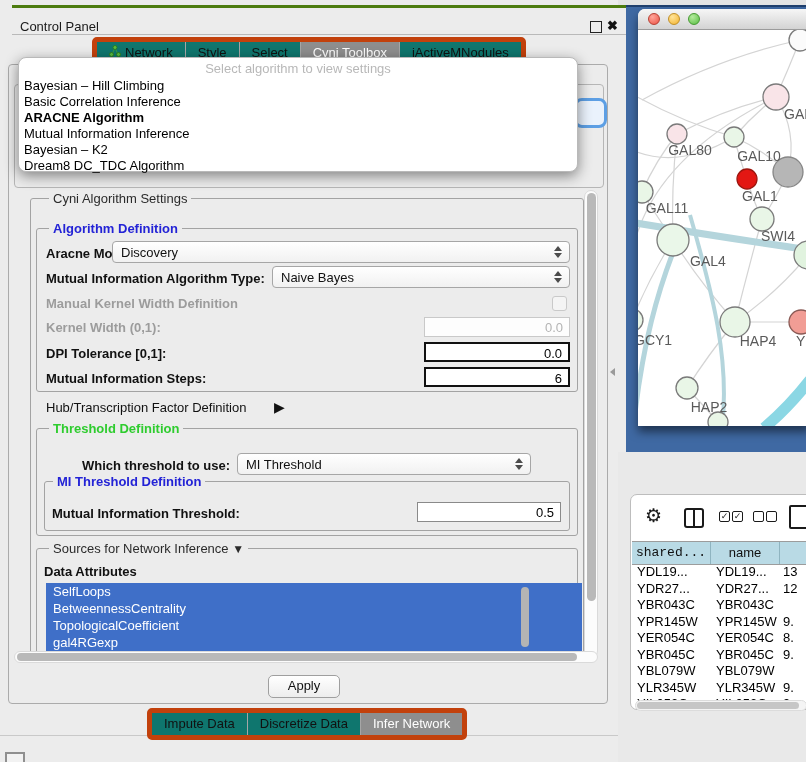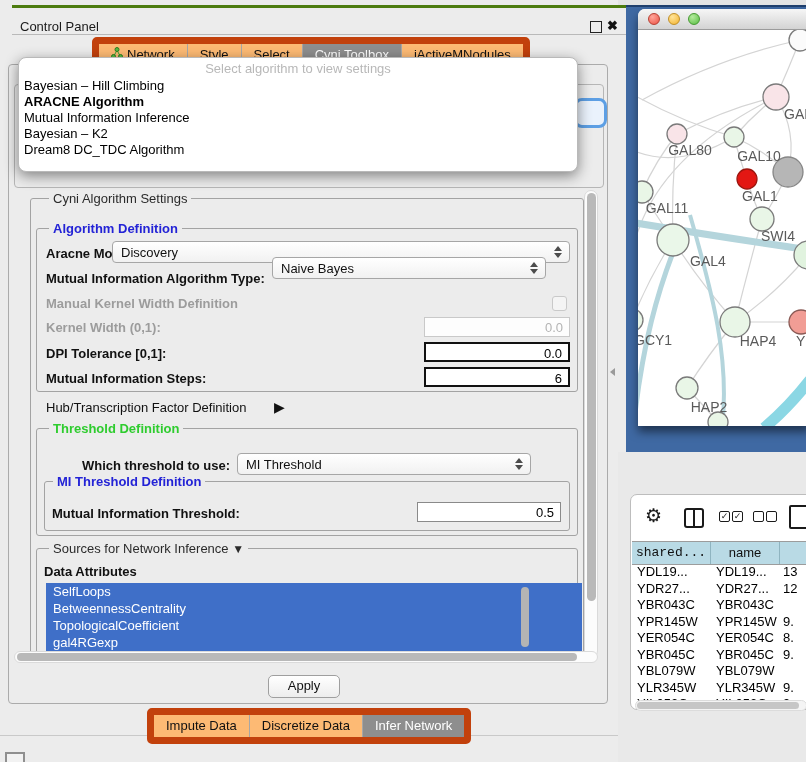--- a/index.html
+++ b/index.html
@@ -8,22 +8,22 @@
         background:#ececec;}
   .abs{position:absolute;}
 
   
   .cp-titlebar{left:12px;top:5px;width:618px;height:26px;border-top:3px solid #4d7c0f;
                border-bottom:1px solid #b9b9b9;background:#ececec;}
   .cp-title{left:8px;top:11px;color:#1a1a1a;}
   .win-float{right:36px;left:578px;top:13px;width:10px;height:10px;border:1.5px solid #222;background:transparent;}
   .win-close{left:595px;top:10px;font-weight:bold;font-size:13px;color:#111;}
 
-  .tabbar{display:flex;height:22px;border:7px solid #c2410c;border-radius:5px;
-          overflow:hidden;background:#fdba74;}
+  .tabbar{display:flex;height:22px;border:5px solid #c2410c;border-radius:5px;
+          overflow:hidden;background:#0f766e;}
   .tabbar .tab{line-height:22px;padding:0 12px;border-right:1px solid #a6a6a6;
                white-space:nowrap;display:flex;align-items:center;gap:4px;}
   .tabbar .tab:last-child{border-right:none;}
   .tabbar .tab.sel{background:#8e8e8e;color:#fff;}
   #top-tabs{left:92px;top:37px;}
   #bottom-tabs{left:147px;top:708px;z-index:6;}
 
   
   .popup{left:18px;top:57px;width:560px;height:115px;background:#fff;
          border:1px solid #b9b9b9;border-radius:8px;z-index:50;
@@ -158,20 +158,21 @@
       </div>
   </div>
 
   <div class="abs inner-panel"></div>
   <div class="abs hidden-grp"></div>
   <div class="abs combo-remnant"></div>
 
   <div class="abs popup">
     <div class="ph">Select algorithm to view settings</div>
     <div class="opt">Bayesian – Hill Climbing</div>
+    <div class="opt">Basic Correlation Inference</div>
     <div class="opt bold">ARACNE Algorithm</div>
     <div class="opt">Mutual Information Inference</div>
     <div class="opt">Bayesian – K2</div>
     <div class="opt">Dream8 DC_TDC Algorithm</div>
   </div>
 
   <div class="abs grp" style="left:30px;top:198px;width:552px;height:462px;">
     <span class="grp-title t-black" style="left:18px;">Cyni Algorithm Settings</span>
   </div>
 
@@ -182,21 +183,21 @@
   <span class="lbl b" style="left:46px;top:246px;">Aracne Mode:</span>
   <div class="combo" style="left:112px;top:241px;width:458px;">
     <span class="ct">Discovery</span>
     <span class="arrows">
         <i class="up"></i>
         <i class="dn"></i>
       </span>
   </div>
 
   <span class="lbl b" style="left:46px;top:271px;">Mutual Information Algorithm Type:</span>
-  <div class="combo" style="left:272px;top:257px;width:274px;">
+  <div class="combo" style="left:272px;top:266px;width:298px;">
     <span class="ct">Naive Bayes</span>
     <span class="arrows">
         <i class="up"></i>
         <i class="dn"></i>
       </span>
   </div>
 
   <span class="lbl b dis" style="left:46px;top:296px;">Manual Kernel Width Definition</span>
   <span class="checkbox" style="left:552px;top:296px;"></span>
 

